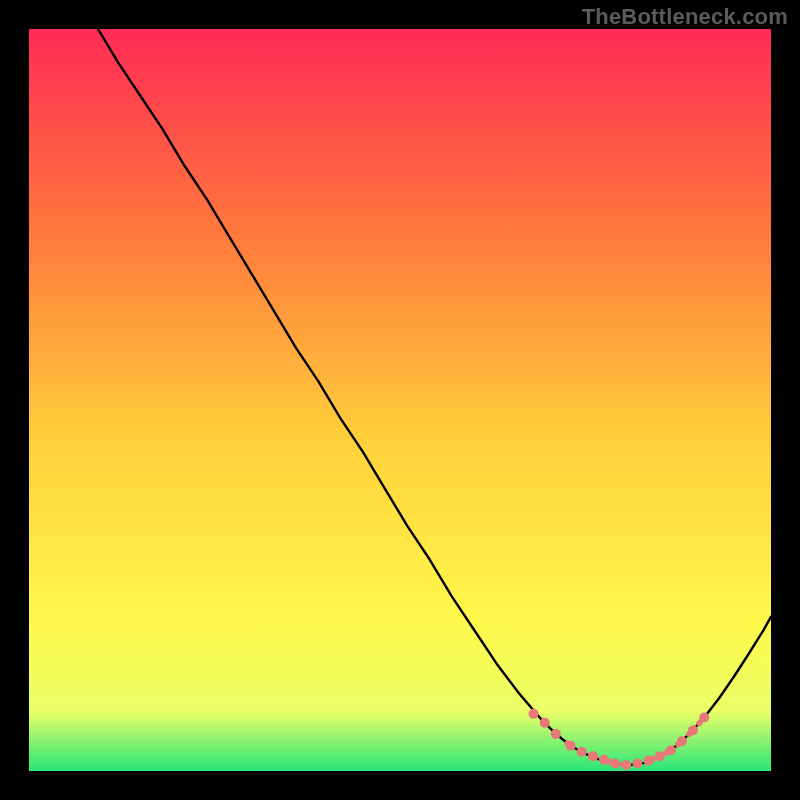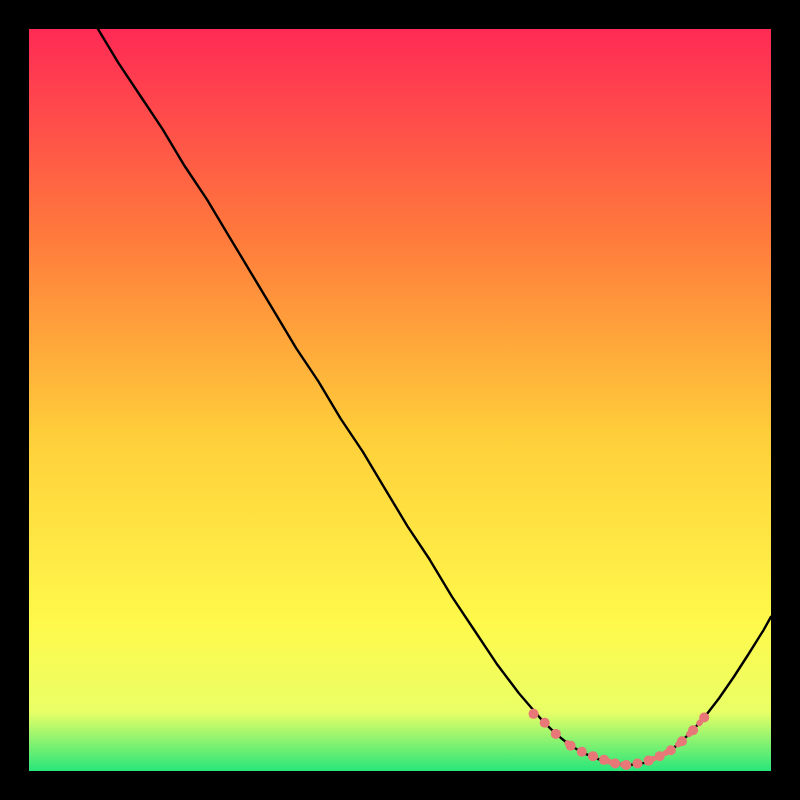--- a/index.html
+++ b/index.html
@@ -33,20 +33,21 @@
     top: 29px;
     width: 742px;
     height: 742px;
     display: block;
   }
 </style>
 </head>
 <body>
 
 <div class="container">
+  <div class="watermark">TheBottleneck.com</div>
   <svg class="plot" viewBox="0 0 742 742" preserveAspectRatio="none">
     <defs>
       <linearGradient id="bgGrad" x1="0" y1="0" x2="0" y2="1">
         <stop offset="0" stop-color="#ff2a55"></stop>
         <stop offset="0.28" stop-color="#ff7a3c"></stop>
         <stop offset="0.55" stop-color="#ffcf3a"></stop>
         <stop offset="0.80" stop-color="#fff94b"></stop>
         <stop offset="0.92" stop-color="#e9ff66"></stop>
         <stop offset="1" stop-color="#28e67a"></stop>
       </linearGradient>

